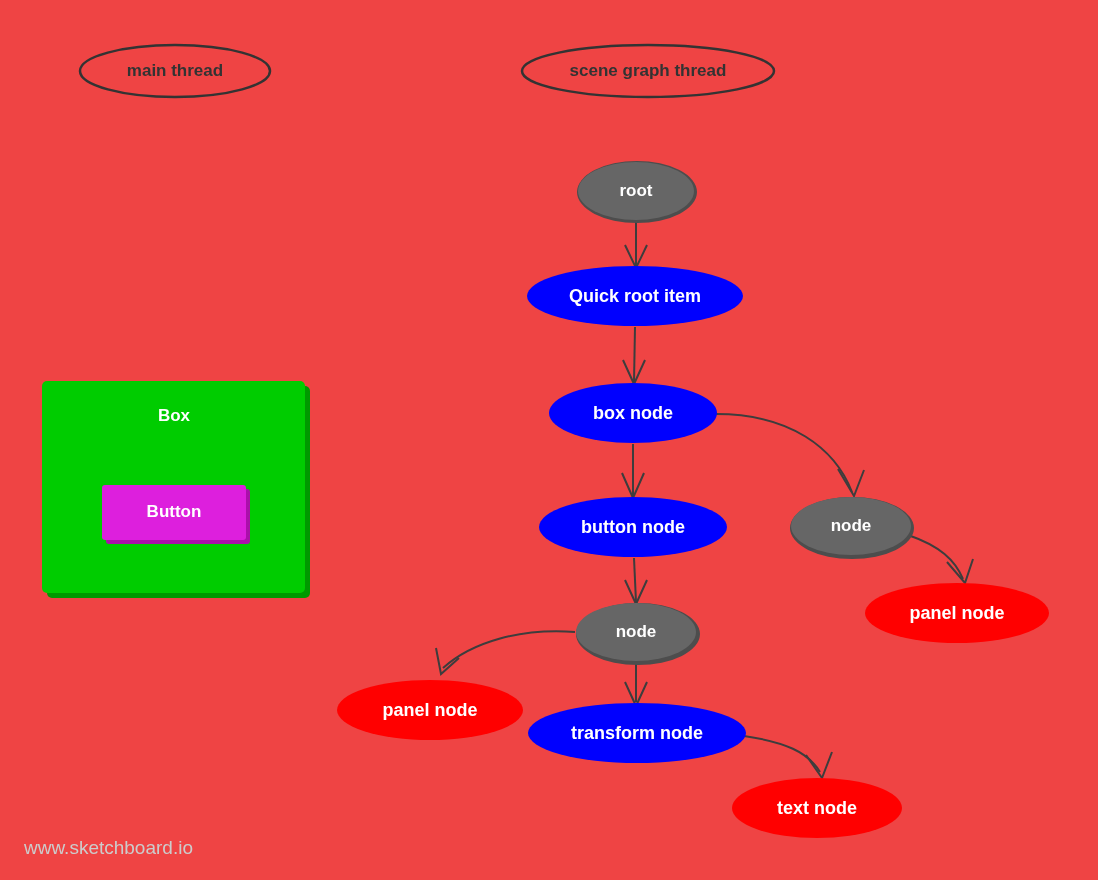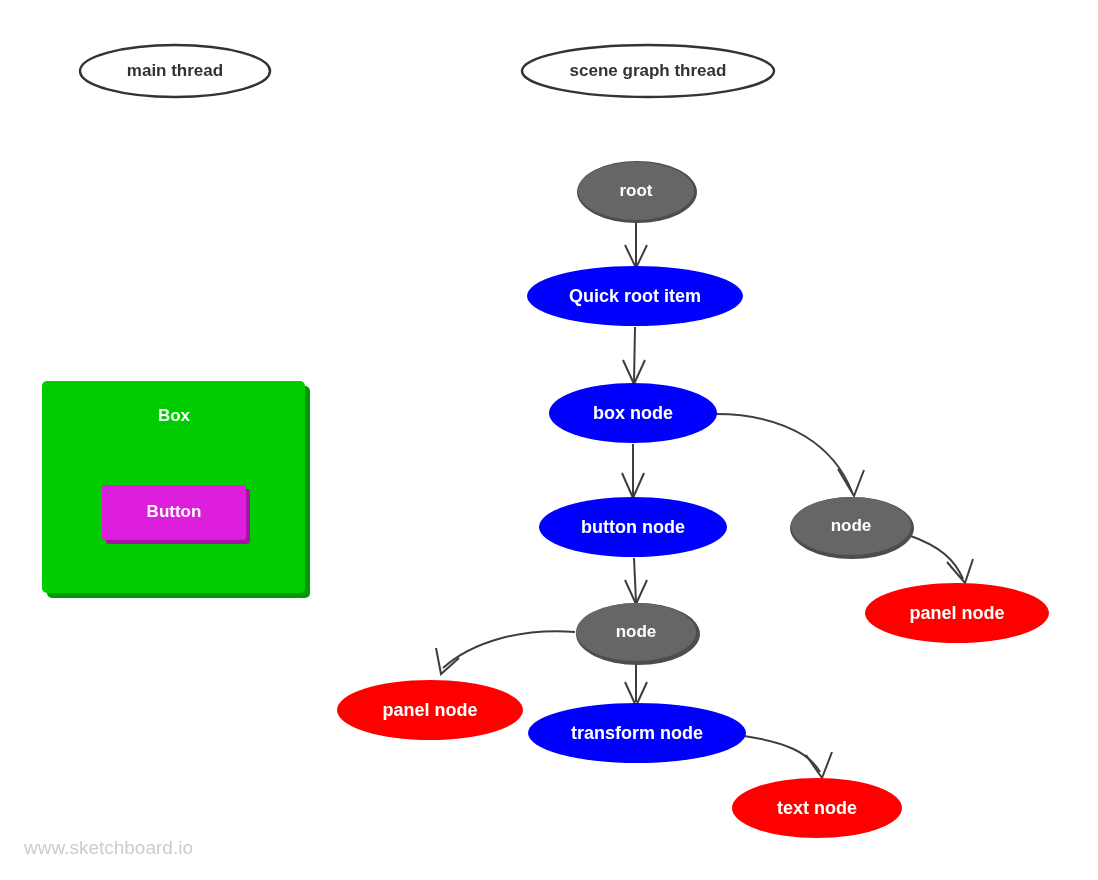--- a/index.html
+++ b/index.html
@@ -10,21 +10,21 @@
   body {
     width: 1098px;
     height: 880px;
     overflow: hidden;
     font-family: "Liberation Sans", sans-serif;
   }
   #canvas {
     position: relative;
     width: 1098px;
     height: 880px;
-    background: #ffffff;
+    background: #ef4444;
   }
   svg#diagram {
     position: absolute;
     top: 0;
     left: 0;
     width: 1098px;
     height: 880px;
     display: block;
   }
   .node-label {

